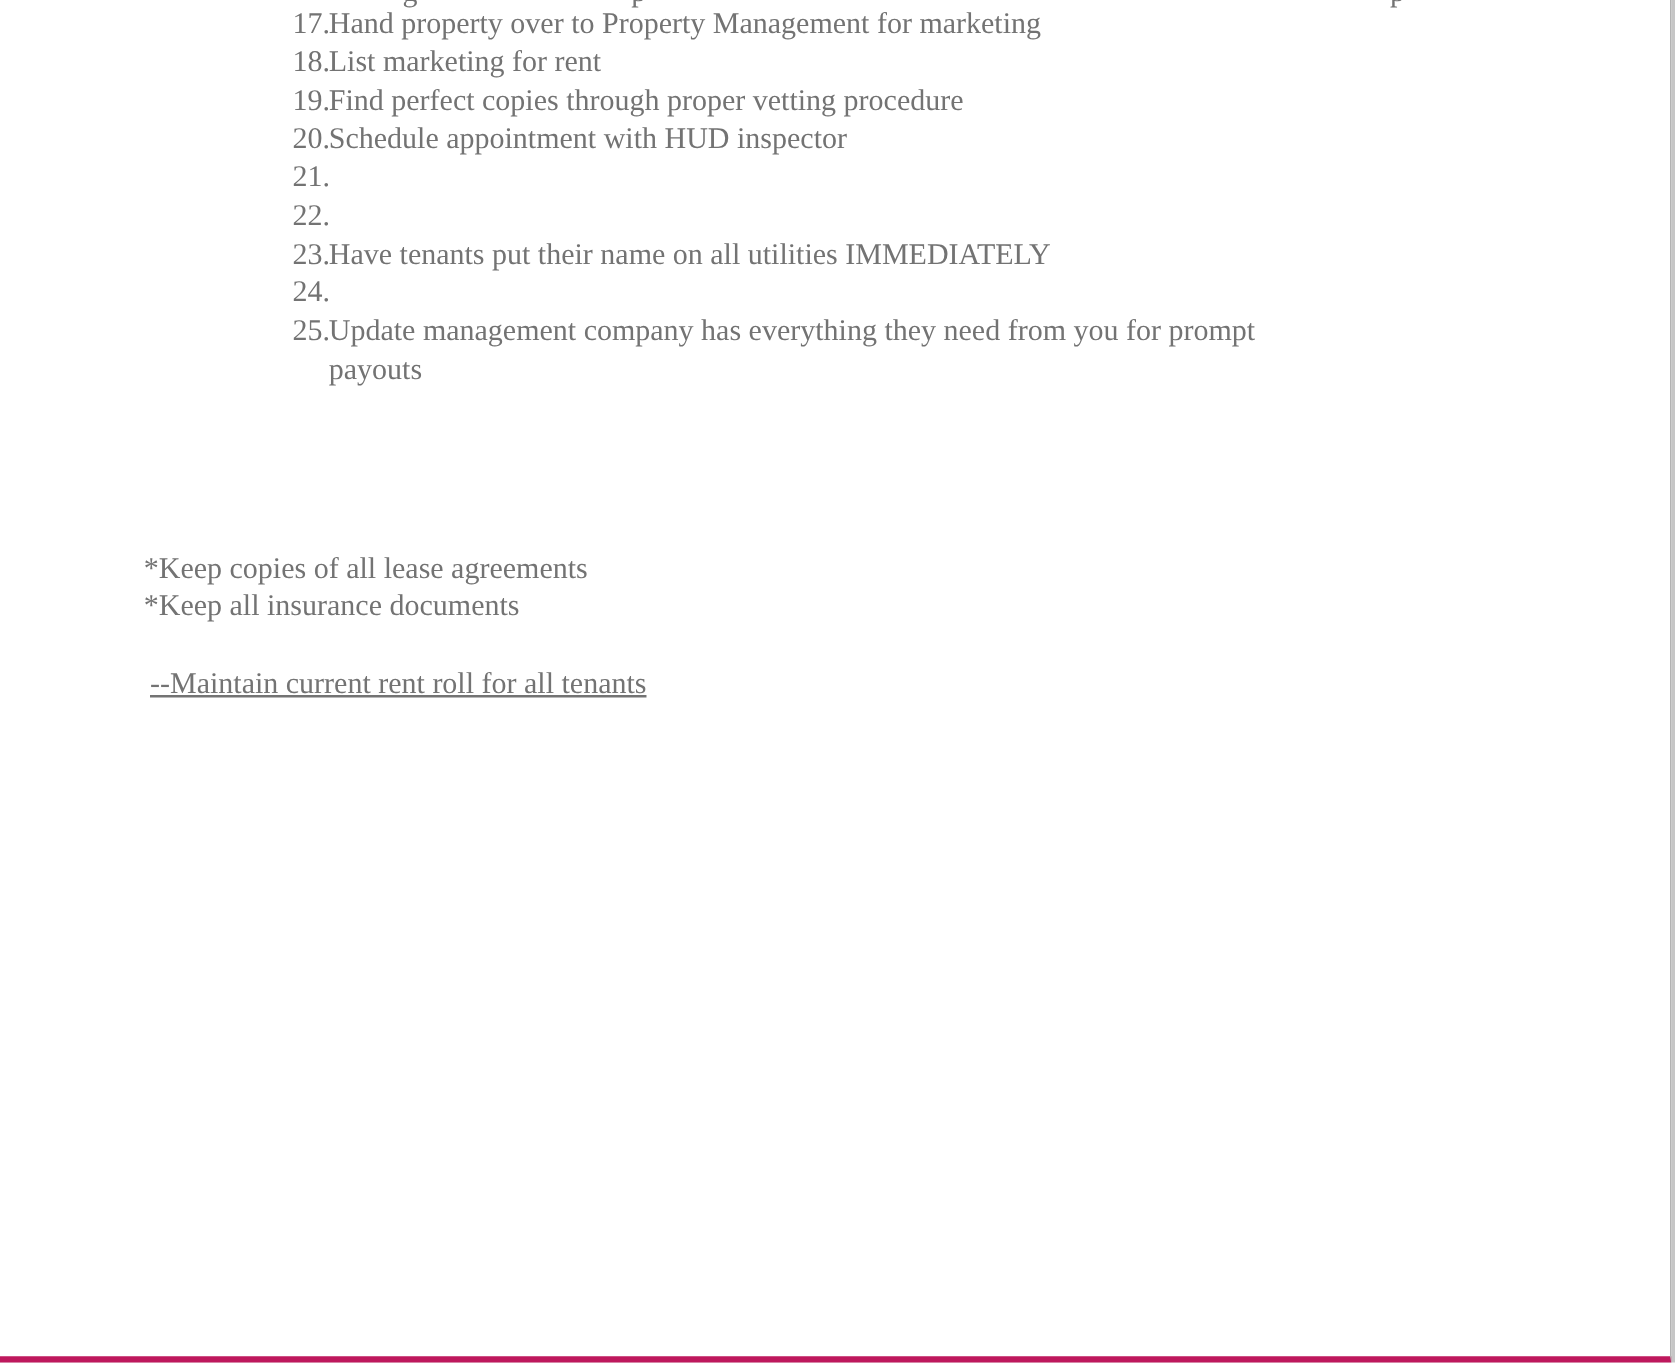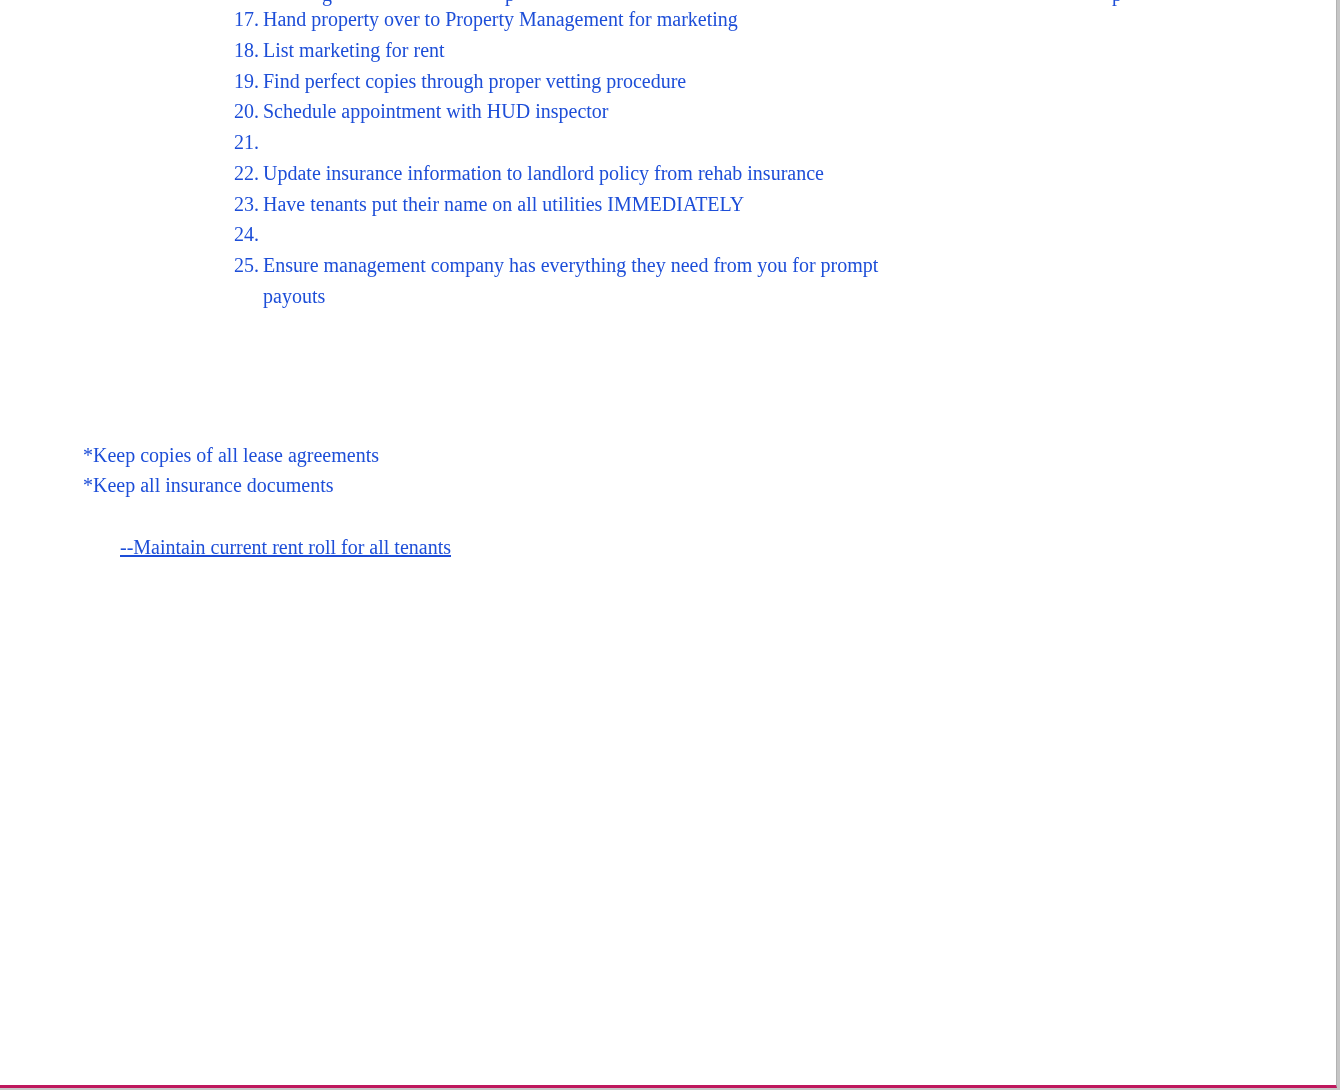--- a/index.html
+++ b/index.html
@@ -20,24 +20,24 @@
   }
   .page {
     position: absolute;
     left: 0;
     top: 0;
     width: 1336px;
     height: 1085px;
     background: #ffffff;
     overflow: hidden;
     border-right: 1px solid #b2b2b2;
-    border-bottom: 3px solid #be185d;
-    font-size: 20px;
+    border-bottom: 5px solid #be185d;
+    font-size: 24px;
     line-height: 30.75px;
-    color: #1d4ed8;
+    color: #737373;
   }
   
   .clipped {
     position: absolute;
     left: 0;
     top: 0;
     width: 100%;
     height: 0;
   }
   .frag {
@@ -64,21 +64,21 @@
     flex: 0 0 29px;
   }
   .txt { display: block; }
   .tline {
     display: block;
     white-space: pre;
   }
 
   .spacer { height: 128px; }
 
-  .notes { margin-left: 83px; }
+  .notes { margin-left: 115px; }
   .note-line {
     display: block;
     white-space: pre;
   }
   .notes-gap { height: 30.75px; }
   .dashed-note {
     margin-left: 120px;
     white-space: pre;
     text-decoration: underline;
   }
@@ -118,37 +118,34 @@
     <span class="num">20.</span>
     <span class="txt">
             <span class="tline">Schedule appointment with HUD inspector</span>
           </span>
   </div>
         <div class="li">
     <span class="num">21.</span>
   </div>
         <div class="li">
     <span class="num">22.</span>
-    <span class="txt">
-            <span class="tline">Update insurance information to landlord policy from rehab insurance</span>
-          </span>
   </div>
         <div class="li">
     <span class="num">23.</span>
     <span class="txt">
             <span class="tline">Have tenants put their name on all utilities IMMEDIATELY</span>
           </span>
   </div>
         <div class="li">
     <span class="num">24.</span>
   </div>
         <div class="li">
     <span class="num">25.</span>
     <span class="txt">
-            <span class="tline">Ensure management company has everything they need from you for prompt</span>
+            <span class="tline">Update management company has everything they need from you for prompt</span>
             <span class="tline">payouts</span>
           </span>
   </div>
       </div>
 
     <div class="spacer"></div>
 
     <div class="notes" id="notes">
         <span class="note-line">*Keep copies of all lease agreements</span>
         <span class="note-line">*Keep all insurance documents</span>

